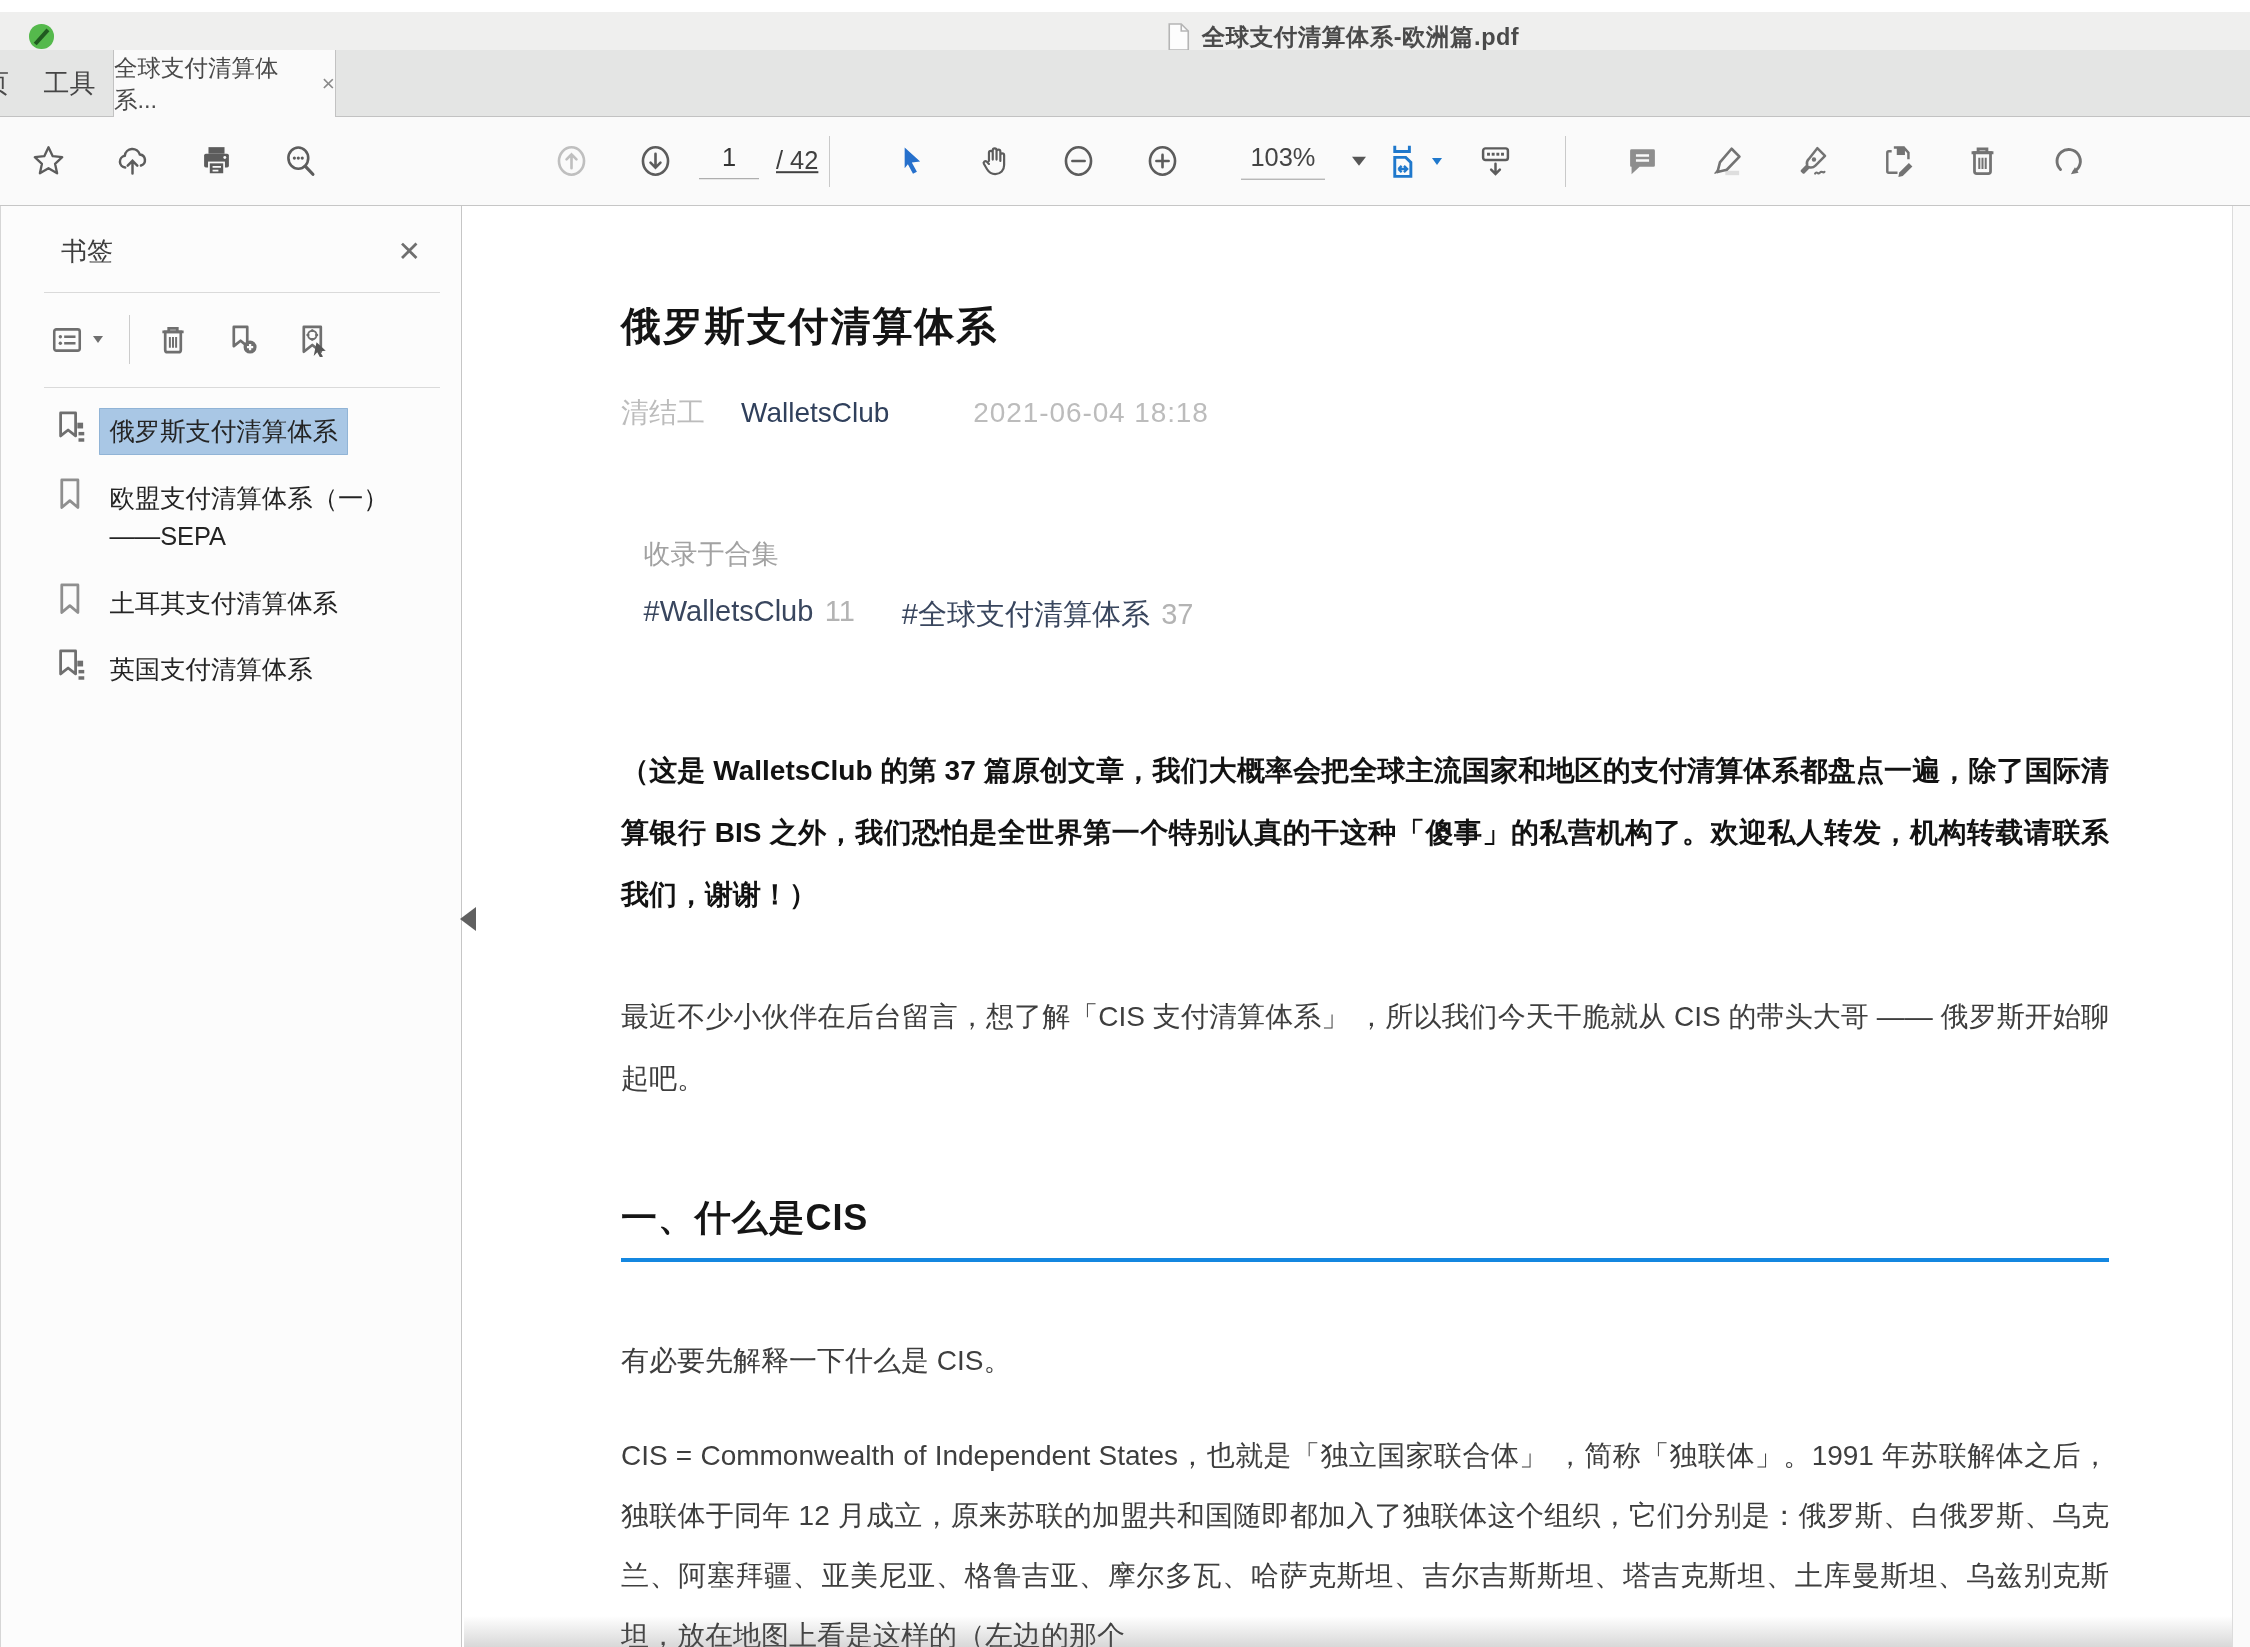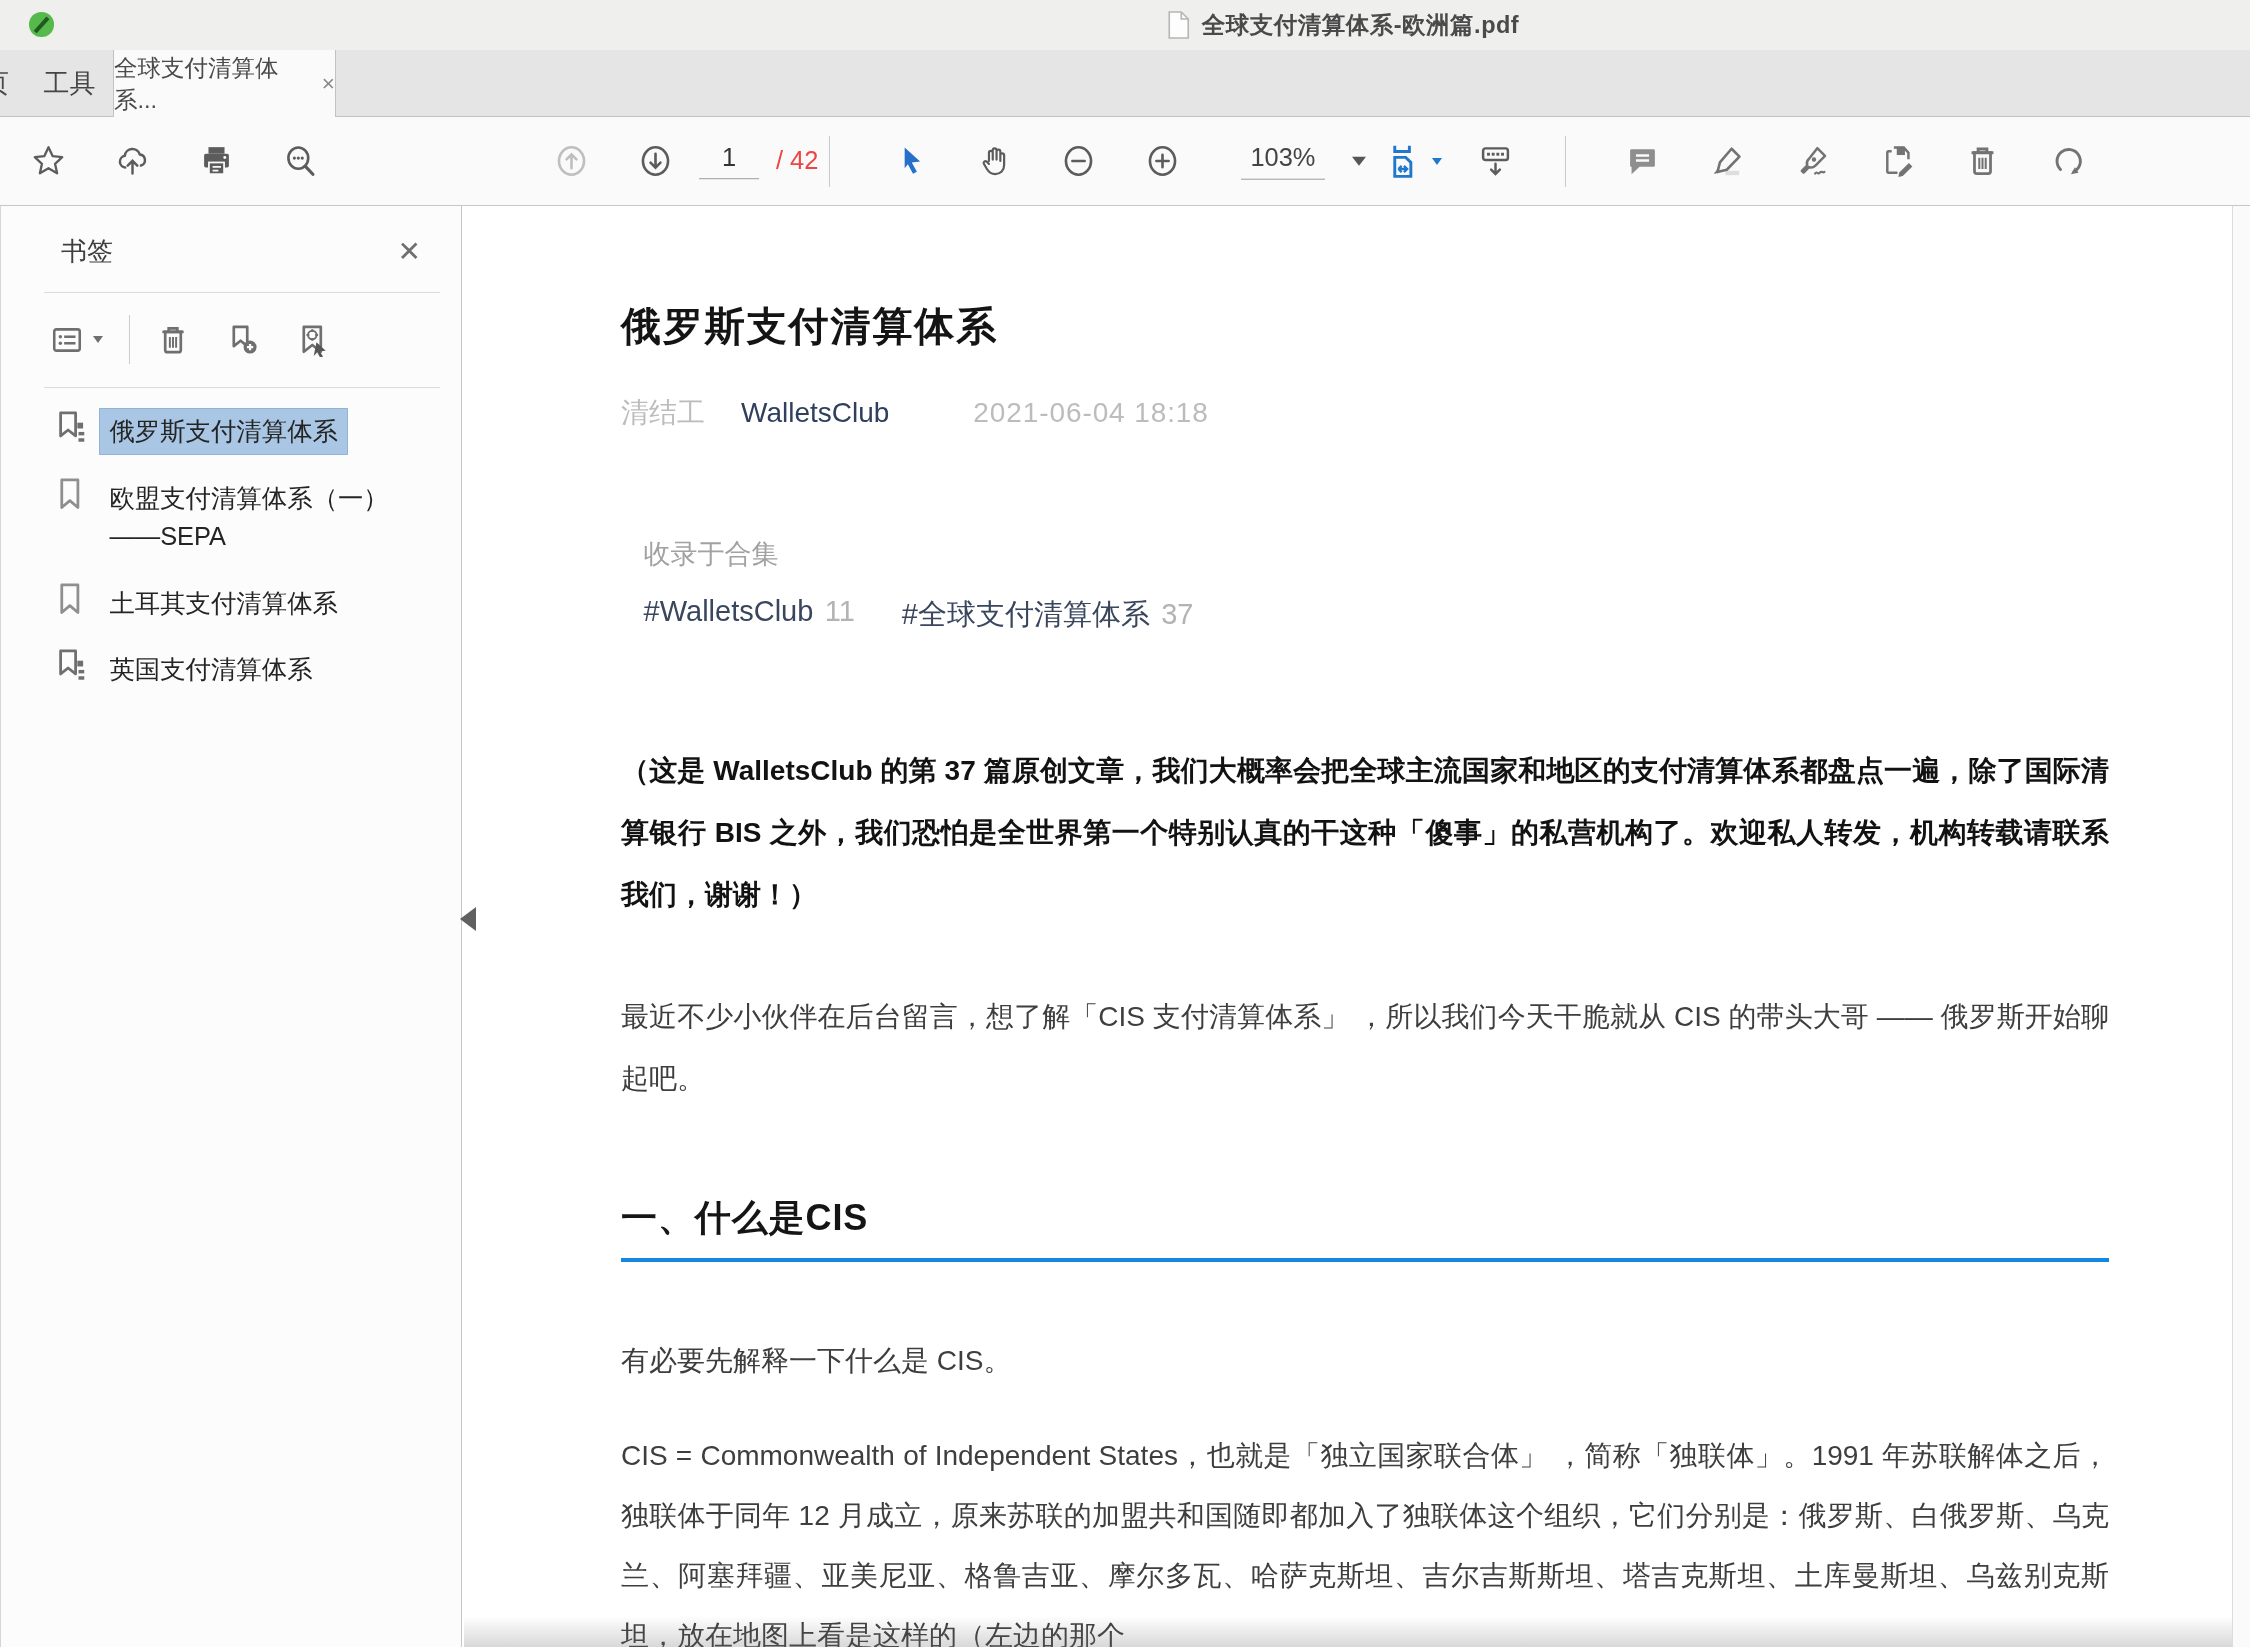--- a/index.html
+++ b/index.html
@@ -3,21 +3,21 @@
 <meta charset="utf-8">
 <style>
   * { margin:0; padding:0; box-sizing:border-box; }
   html,body { width:2250px; height:1648px; }
   body {
     position:relative; overflow:hidden; background:#fff;
     font-family:"Liberation Sans","DejaVu Sans",sans-serif;
     -webkit-font-smoothing:antialiased;
   }
   
-  .titlebar { position:absolute; top:0; left:0; right:0; height:50px; background:#efefee; }
+  .titlebar { position:absolute; top:12px; left:0; right:0; height:50px; background:#efefee; }
   .traffic { position:absolute; left:29px; top:12.2px; width:24.5px; height:24.5px; border-radius:50%;
              background:#55b94c; overflow:hidden; }
   .traffic::after { content:""; position:absolute; left:2.8px; top:10.8px; width:19px; height:3.8px;
              background:#205a20; transform:rotate(-48deg); }
   .doc-title { position:absolute; left:1166px; top:9.4px; display:flex; align-items:center; gap:11.3px; }
   .doc-title .t { font-size:23.5px; font-weight:700; color:#4a4a4a; letter-spacing:0.5px; }
   .doc-title svg { width:24.5px; height:28px; }
 
   
   .tabbar { position:absolute; top:50px; left:0; right:0; height:67px; background:#e4e5e4;
@@ -34,21 +34,21 @@
 
   
   .toolbar { position:absolute; top:117px; left:0; right:0; height:89px; background:#fafafa;
              border-bottom:0.9px solid #c6c6c6; }
   .tg { position:absolute; top:50%; transform:translateY(-50%); display:flex; align-items:center; }
   .icon { width:35px; height:35px; display:block; cursor:pointer; }
   .icon svg { width:100%; height:100%; }
   .vsep { position:absolute; top:19px; width:0.9px; height:51px; background:#c9c9c9; }
   .pg-input { width:60px; border-bottom:1.9px solid #9c9c9c; text-align:center; font-size:25.4px;
               color:#333; padding-bottom:5.6px; }
-  .pg-total { margin-left:17px; font-size:25.4px; color:#ef4444; }
+  .pg-total { margin-left:17px; font-size:25.4px; color:#404040;text-decoration:underline; }
   .zoom-val { font-size:25.4px; color:#444; border-bottom:1.9px solid #9c9c9c; padding:0 9.4px 6.6px; }
   .caret { width:0; height:0; border-left:7.5px solid transparent; border-right:7.5px solid transparent;
            border-top:9.4px solid #565656; }
   .caret.blue { border-top-color:#1f78cc; }
   .caret.sm { border-left-width:5.6px; border-right-width:5.6px; border-top-width:7.5px; }
 
   
   .sidebar { position:absolute; top:206px; left:0; bottom:0; width:462px; background:#fcfcfc;
              border-right:0.9px solid #c6c6c6; border-left:1.9px solid #d6d6d6; }
   .sb-head { display:flex; justify-content:space-between; align-items:center; padding:28px 40px 0 60px; }

